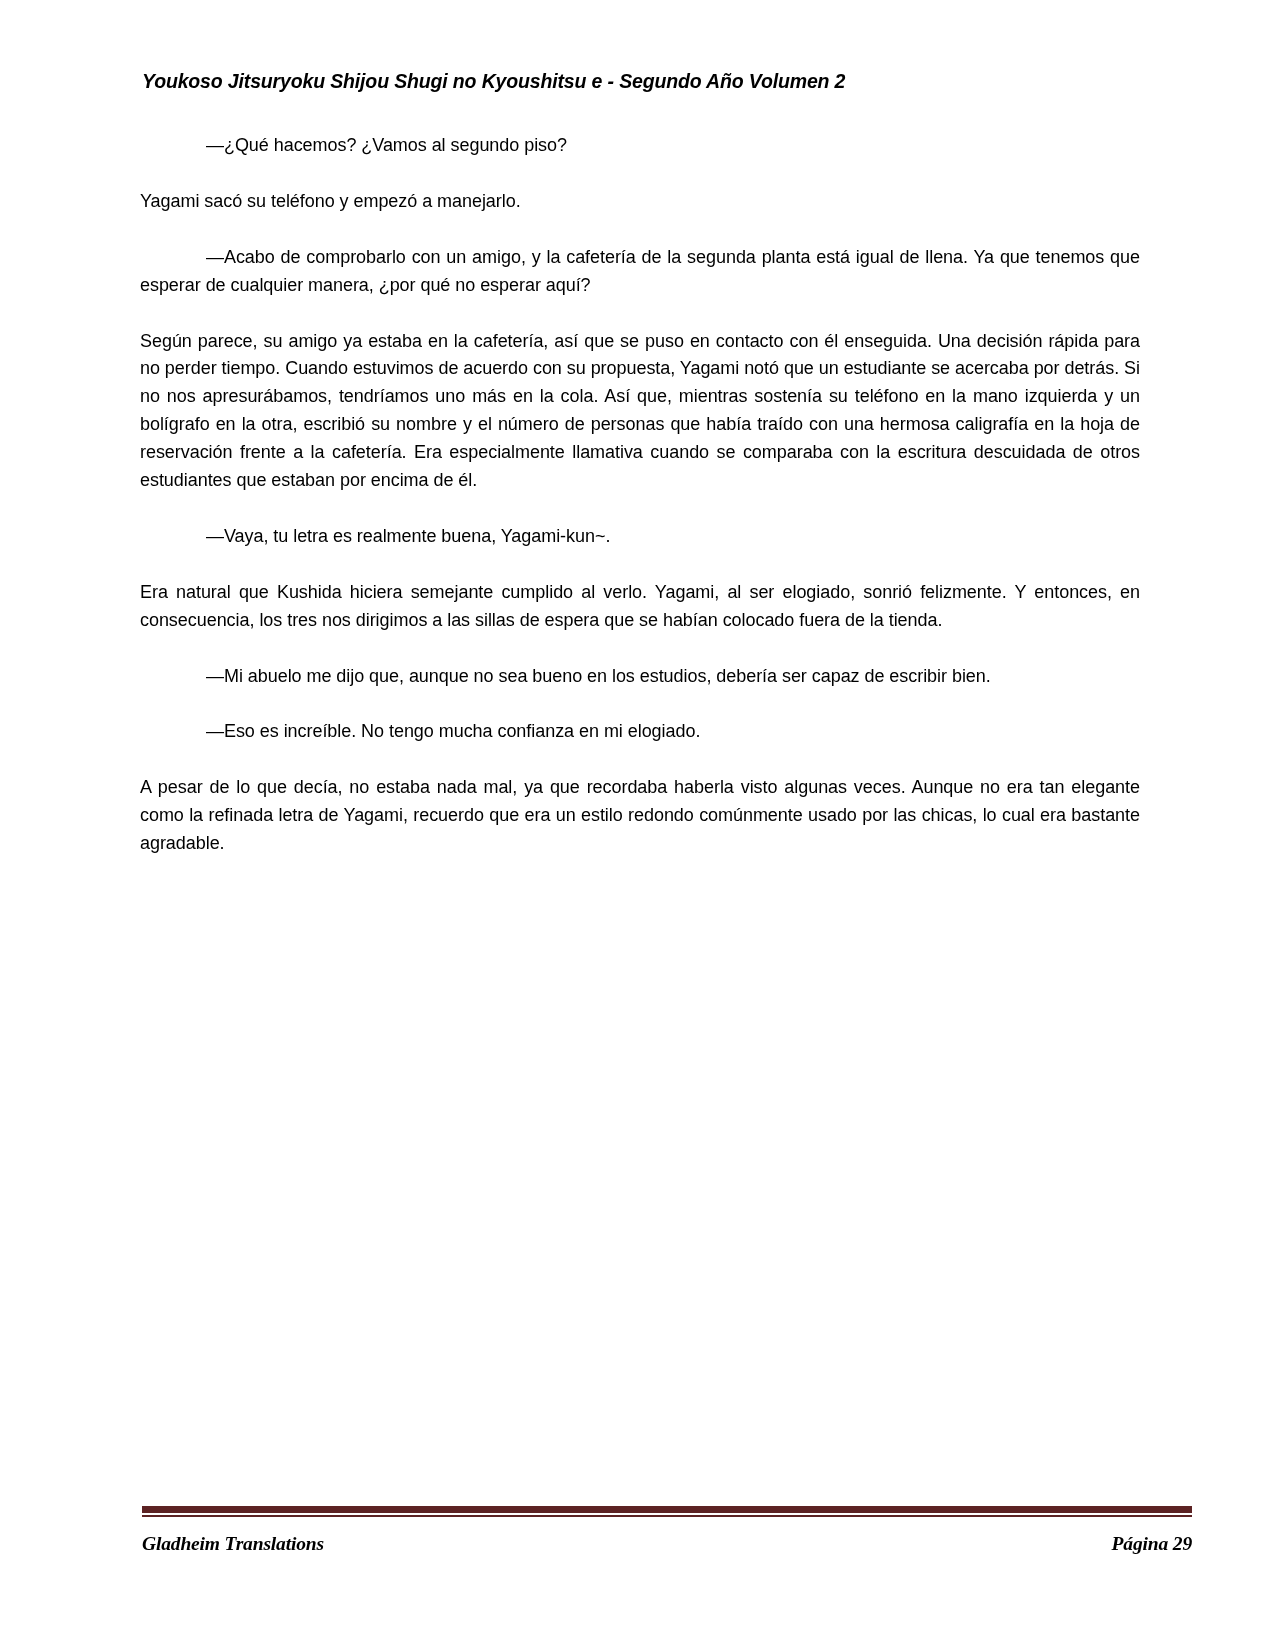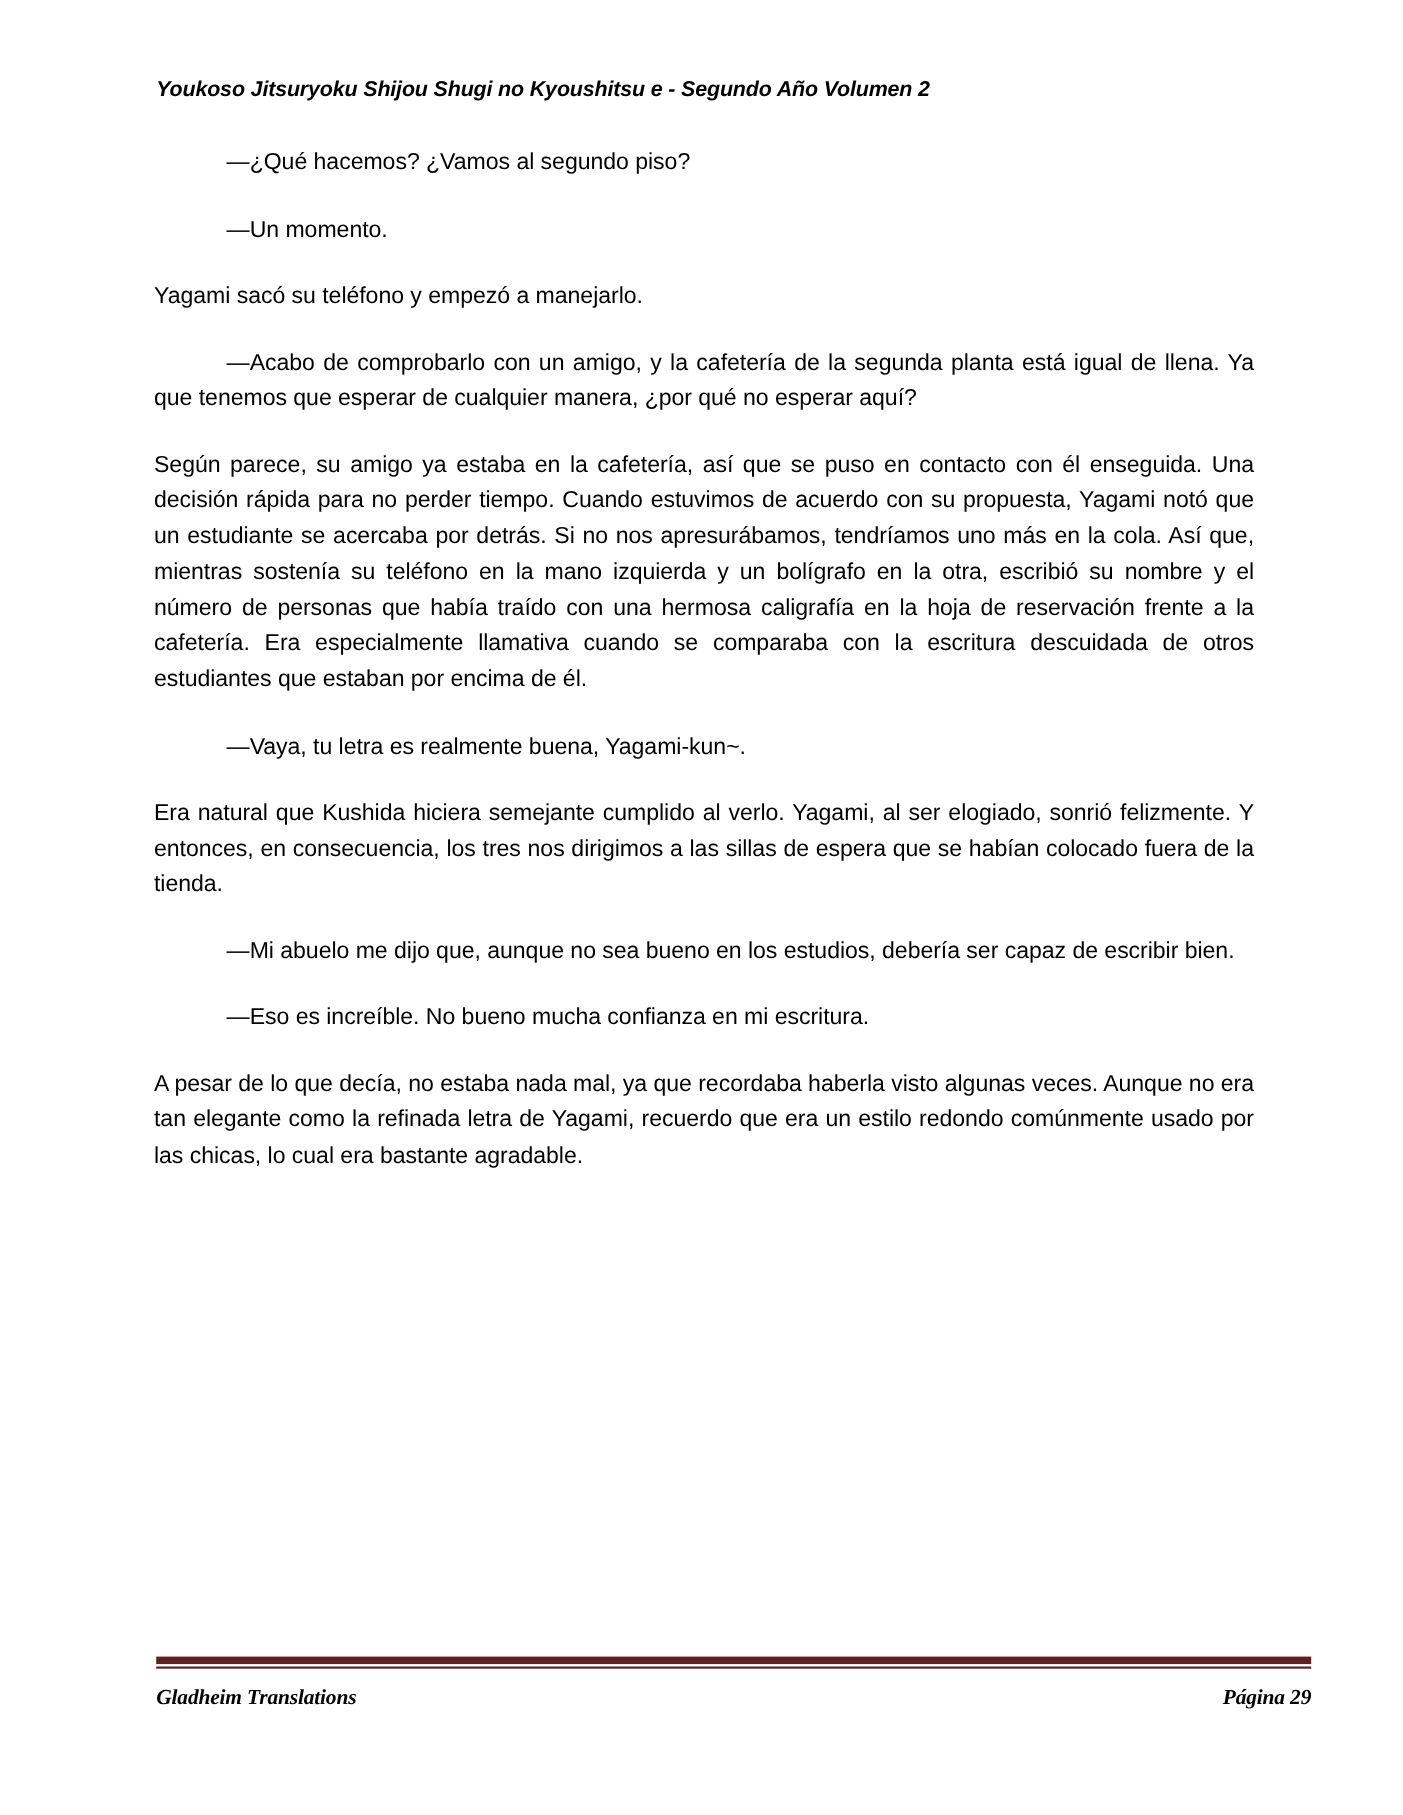--- a/index.html
+++ b/index.html
@@ -43,21 +43,21 @@
   
   .body-column {
     position: absolute;
     left: 110px;
     top: 132px;
     width: 1000px;
   }
 
   p.para {
     margin: 0 0 28px 0;
-    font-size: 21px;
+    font-size: 18px;
     line-height: 1.55;
     text-align: justify;
     text-justify: inter-word;
     font-stretch: condensed;
     letter-spacing: -0.05px;
     color: #000;
   }
   p.para:last-child { margin-bottom: 0; }
 
   p.dialogue {
@@ -116,28 +116,27 @@
 </style>
 </head>
 <body>
 
 <div class="page">
 
   <div class="running-header">Youkoso Jitsuryoku Shijou Shugi no Kyoushitsu e - Segundo Año Volumen 2</div>
 
   <div class="body-column">
     <p class="para dialogue">—¿Qué hacemos? ¿Vamos al segundo piso?</p>
-    <p class="para dialogue">—Un momento.</p>
     <p class="para narration">Yagami sacó su teléfono y empezó a manejarlo.</p>
     <p class="para dialogue-justified">—Acabo de comprobarlo con un amigo, y la cafetería de la segunda planta está igual de llena. Ya que tenemos que esperar de cualquier manera, ¿por qué no esperar aquí?</p>
     <p class="para narration">Según parece, su amigo ya estaba en la cafetería, así que se puso en contacto con él enseguida. Una decisión rápida para no perder tiempo. Cuando estuvimos de acuerdo con su propuesta, Yagami notó que un estudiante se acercaba por detrás. Si no nos apresurábamos, tendríamos uno más en la cola. Así que, mientras sostenía su teléfono en la mano izquierda y un bolígrafo en la otra, escribió su nombre y el número de personas que había traído con una hermosa caligrafía en la hoja de reservación frente a la cafetería. Era especialmente llamativa cuando se comparaba con la escritura descuidada de otros estudiantes que estaban por encima de él.</p>
     <p class="para dialogue">—Vaya, tu letra es realmente buena, Yagami-kun~.</p>
     <p class="para narration">Era natural que Kushida hiciera semejante cumplido al verlo. Yagami, al ser elogiado, sonrió felizmente. Y entonces, en consecuencia, los tres nos dirigimos a las sillas de espera que se habían colocado fuera de la tienda.</p>
     <p class="para dialogue-justified">—Mi abuelo me dijo que, aunque no sea bueno en los estudios, debería ser capaz de escribir bien.</p>
-    <p class="para dialogue">—Eso es increíble. No bueno mucha confianza en mi escritura.</p>
+    <p class="para dialogue">—Eso es increíble. No tengo mucha confianza en mi elogiado.</p>
     <p class="para narration">A pesar de lo que decía, no estaba nada mal, ya que recordaba haberla visto algunas veces. Aunque no era tan elegante como la refinada letra de Yagami, recuerdo que era un estilo redondo comúnmente usado por las chicas, lo cual era bastante agradable.</p>
   </div>
 
   <div class="footer">
     <div class="footer-rule-thick"></div>
     <div class="footer-rule-gap"></div>
     <div class="footer-rule-thin"></div>
     <div class="footer-row">
       <div class="footer-left">Gladheim Translations</div>
       <div class="footer-right">Página 29</div>

